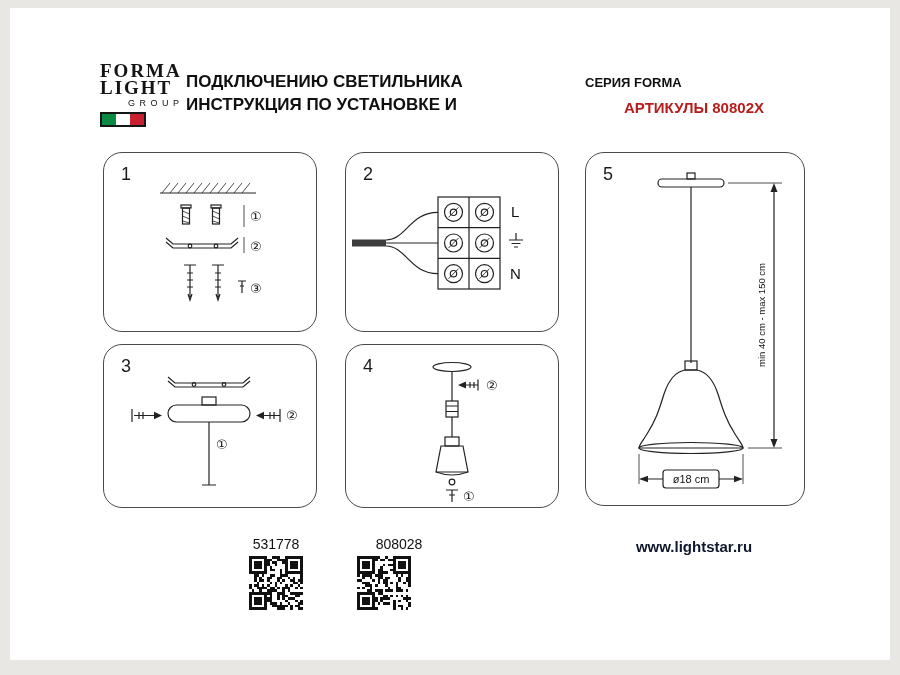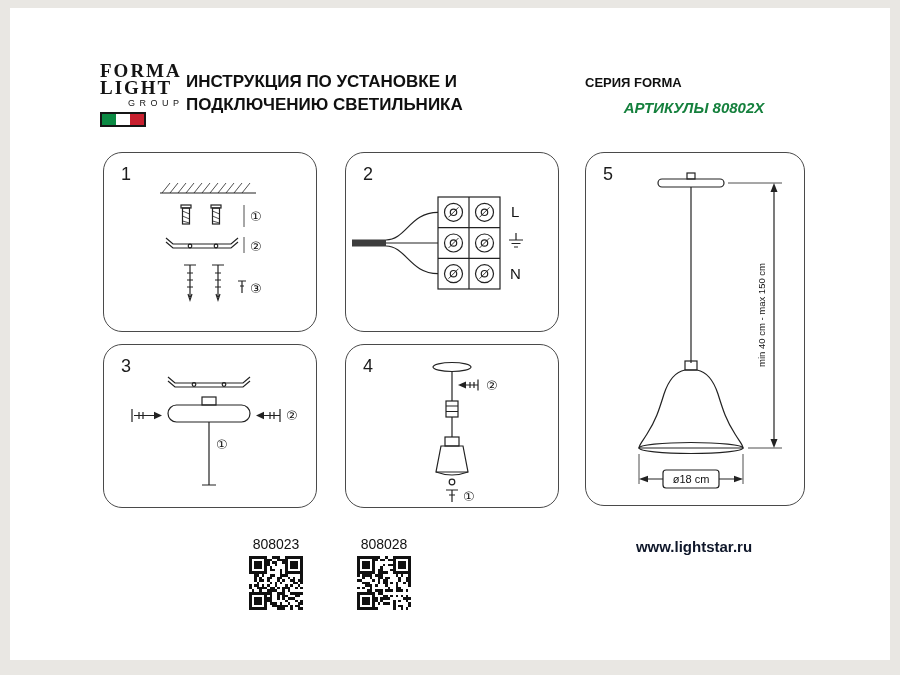--- a/index.html
+++ b/index.html
@@ -32,42 +32,42 @@
   .title{
     position:absolute;left:186px;top:70px;width:320px;
     font-size:17px;font-weight:700;line-height:23px;color:#101010;
   }
   .series{
     position:absolute;left:585px;top:75px;width:218px;text-align:left;
     font-size:13px;font-weight:700;color:#101010;
   }
   .articles{
     position:absolute;left:585px;top:99px;width:218px;text-align:center;
-    font-size:15px;font-weight:700;color:#15803d;font-style:italic;
+    font-size:15px;font-weight:700;color:#b91c1c;
   }
 
   
   .panel{
     position:absolute;background:#fff;
     border:1px solid #4a4a4a;border-radius:19px;
   }
   #p1{left:103px;top:152px;width:212px;height:178px;}
   #p2{left:345px;top:152px;width:212px;height:178px;}
   #p3{left:103px;top:344px;width:212px;height:162px;}
   #p4{left:345px;top:344px;width:212px;height:162px;}
   #p5{left:585px;top:152px;width:218px;height:352px;}
   .step-num{
     position:absolute;left:17px;top:11px;font-size:18px;color:#1c1c1c;
   }
   svg.diagram{position:absolute;left:0;top:0;width:100%;height:100%;}
 
   
   .code-label{position:absolute;top:536px;width:110px;text-align:center;font-size:14px;color:#111;}
   #code1{left:221px;}
-  #code2{left:329px;}
+  #code2{left:344px;}
   .qr{position:absolute;top:556px;width:54px;height:54px;}
   #qr1{left:249px;}
   #qr2{left:357px;}
   .website{
     position:absolute;left:585px;top:538px;width:218px;text-align:center;
     font-size:15px;font-weight:700;color:#0f172a;
   }
 </style>
 </head>
 <body>
@@ -79,22 +79,22 @@
   <div class="big">LIGHT</div>
   <div class="small">GROUP</div>
   <div class="flag">
     <div class="g"></div>
       <div class="w"></div>
       <div class="r"></div>
   </div>
 </div>
 
 <div class="title">
+  <div>ПОДКЛЮЧЕНИЮ СВЕТИЛЬНИКА</div>
   <div>ИНСТРУКЦИЯ ПО УСТАНОВКЕ И</div>
-  <div>ПОДКЛЮЧЕНИЮ СВЕТИЛЬНИКА</div>
 </div>
 
 <div class="series">СЕРИЯ FORMA</div>
 <div class="articles">АРТИКУЛЫ 80802X</div>
 
 <div class="panel" id="p1">
   <div class="step-num">1</div>
   <svg class="diagram" viewBox="0 0 212 178">
     <g stroke="#222" stroke-width="1.2" fill="none">
       <path d="M56 40H152"></path>
@@ -218,21 +218,21 @@
       <path d="M60 326H150"></path>
       <polygon points="53,326 62,322.8 62,329.2" fill="#222" stroke="none"></polygon>
       <polygon points="157,326 148,322.8 148,329.2" fill="#222" stroke="none"></polygon>
       <rect x="77" y="317" width="56" height="18" rx="3" fill="#ffffff"></rect>
     </g>
     <text x="179" y="162" transform="rotate(-90 179 162)" text-anchor="middle" font-size="9.5" fill="#111">min 40 cm - max 150 cm</text>
     <text x="105" y="330" text-anchor="middle" font-size="11" fill="#111">ø18 cm</text>
   </svg>
 </div>
 
-<div class="code-label" id="code1">808023</div>
+<div class="code-label" id="code1">531778</div>
 <div class="code-label" id="code2">808028</div>
 <div class="qr" id="qr1"><svg viewBox="0 0 21 21" width="100%" height="100%" shape-rendering="crispEdges" fill="#111">
       <rect x="9" y="0" width="1" height="1"></rect>
       <rect x="10" y="0" width="1" height="1"></rect>
       <rect x="11" y="0" width="1" height="1"></rect>
       <rect x="7" y="1" width="1" height="1"></rect>
       <rect x="8" y="1" width="1" height="1"></rect>
       <rect x="11" y="1" width="1" height="1"></rect>
       <rect x="12" y="1" width="1" height="1"></rect>
       <rect x="13" y="1" width="1" height="1"></rect>

